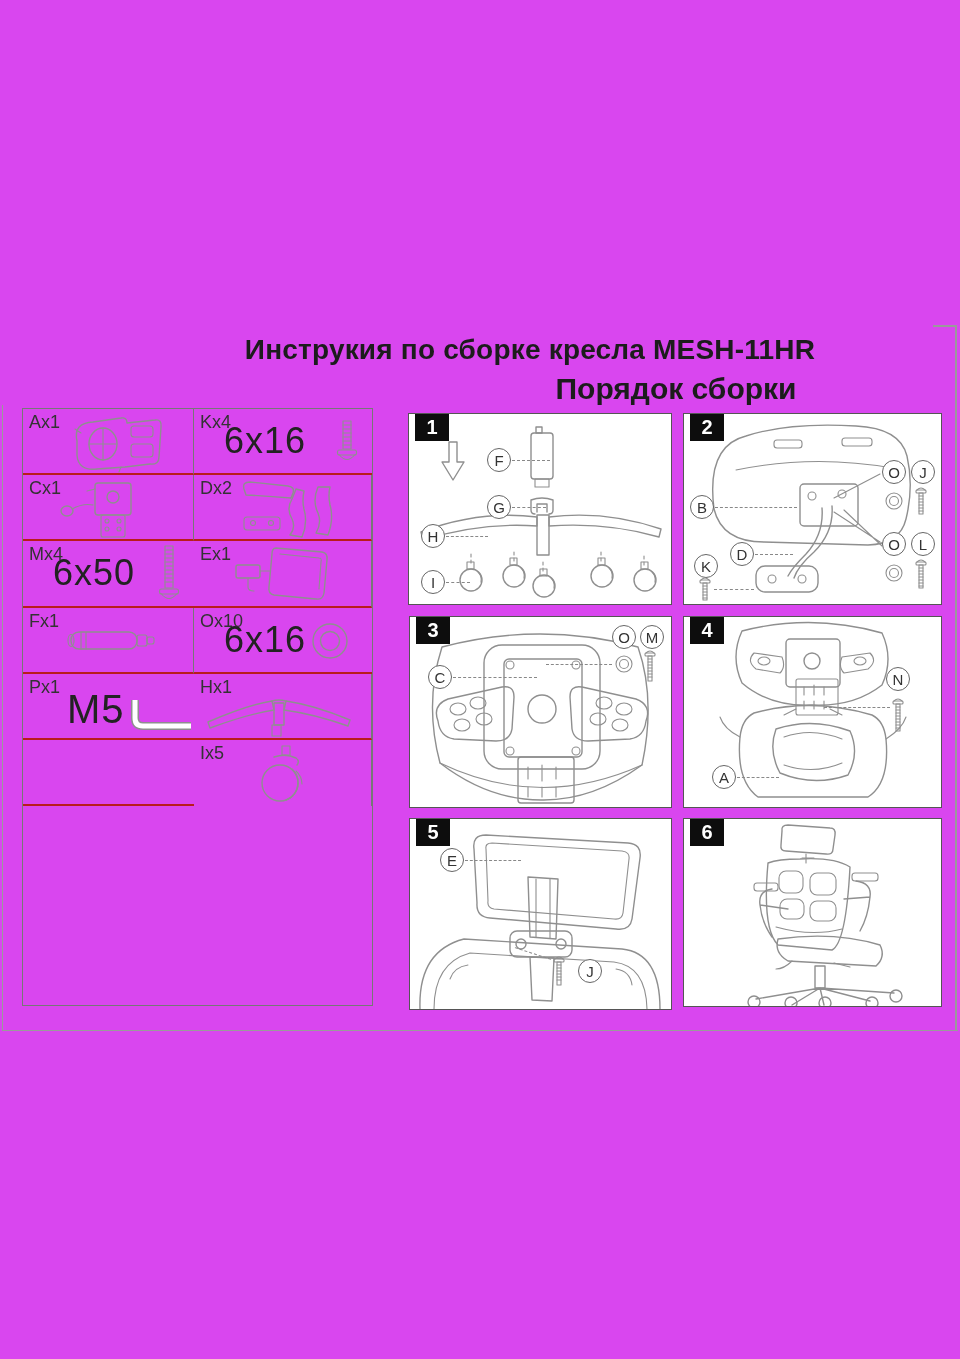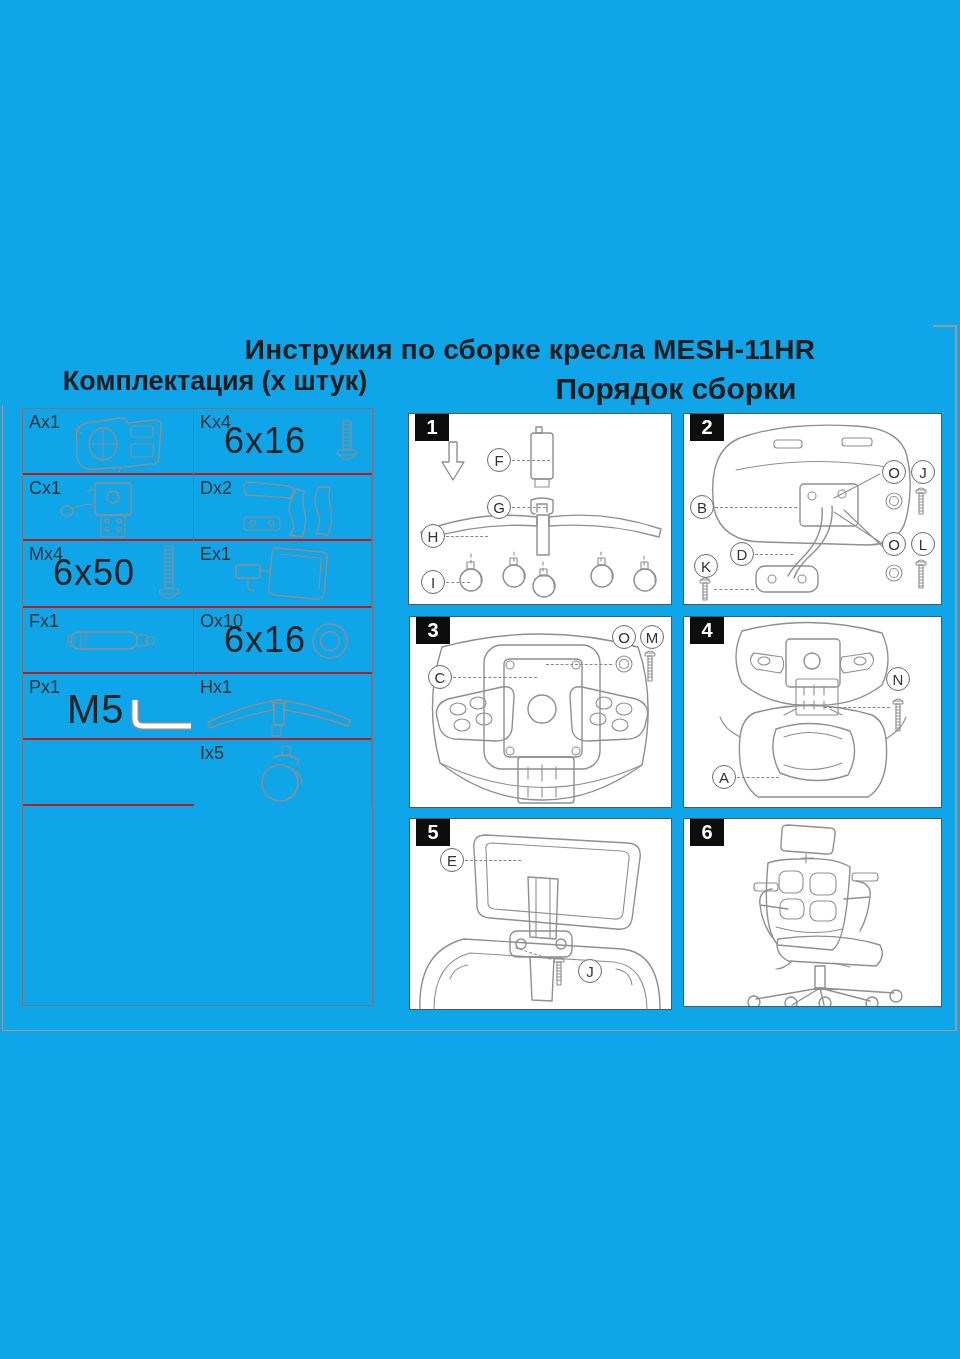--- a/index.html
+++ b/index.html
@@ -1,16 +1,16 @@
 <!DOCTYPE html>
 <html><head>
 <meta charset="utf-8">
 <style>
   html,body{margin:0;padding:0;background:#ffffff;}
-  .page{position:relative;width:960px;height:1359px;background:#0ea5e9;overflow:hidden;
+  .page{position:relative;width:960px;height:1359px;background:#d946ef;overflow:hidden;
         font-family:"Liberation Sans", sans-serif;color:#1c1c1c;}
   .abs{position:absolute;}
   
   .doc-title{left:100px;top:334px;width:860px;text-align:center;font-size:28px;font-weight:bold;letter-spacing:.2px;}
   .parts-header{left:0;top:366px;width:430px;text-align:center;font-size:27px;font-weight:bold;}
   .assembly-header{left:412px;top:372px;width:528px;text-align:center;font-size:30px;font-weight:bold;}
   
   .frame{background:#9a9a9a;}
   
   .parts-table{left:22px;top:408px;width:349px;height:596px;display:grid;
@@ -40,21 +40,20 @@
 <body>
 
 <div class="page">
 
   <div class="abs frame" style="left:955px;top:325px;width:2px;height:706px;"></div>
   <div class="abs frame" style="left:933px;top:325px;width:24px;height:2px;"></div>
   <div class="abs frame" style="left:2px;top:405px;width:1px;height:626px;"></div>
   <div class="abs frame" style="left:2px;top:1030px;width:956px;height:1px;"></div>
 
   <div class="abs doc-title">Инструкия по сборке кресла MESH-11HR</div>
-  <div class="abs parts-header">Комплектация (х штук)</div>
   <div class="abs assembly-header">Порядок сборки</div>
 
   <div class="abs parts-table">
 
     <div class="cell">
       <span class="plabel">Ax1</span>
       <svg class="part-art" style="left:38px;top:2px;" width="120" height="62" viewBox="0 0 120 62">
         <path class="sk" d="M16,30 Q12,12 32,11 L60,7 Q66,6 66,12 L94,9 Q101,8 100,16 L98,46 Q98,54 89,53 L64,56 L36,58 Q17,60 16,44 Z"></path>
         <ellipse class="sk" cx="42" cy="33" rx="14" ry="16"></ellipse>
         <path class="sk2" d="M42,17 V49 M28,33 L56,33"></path>

